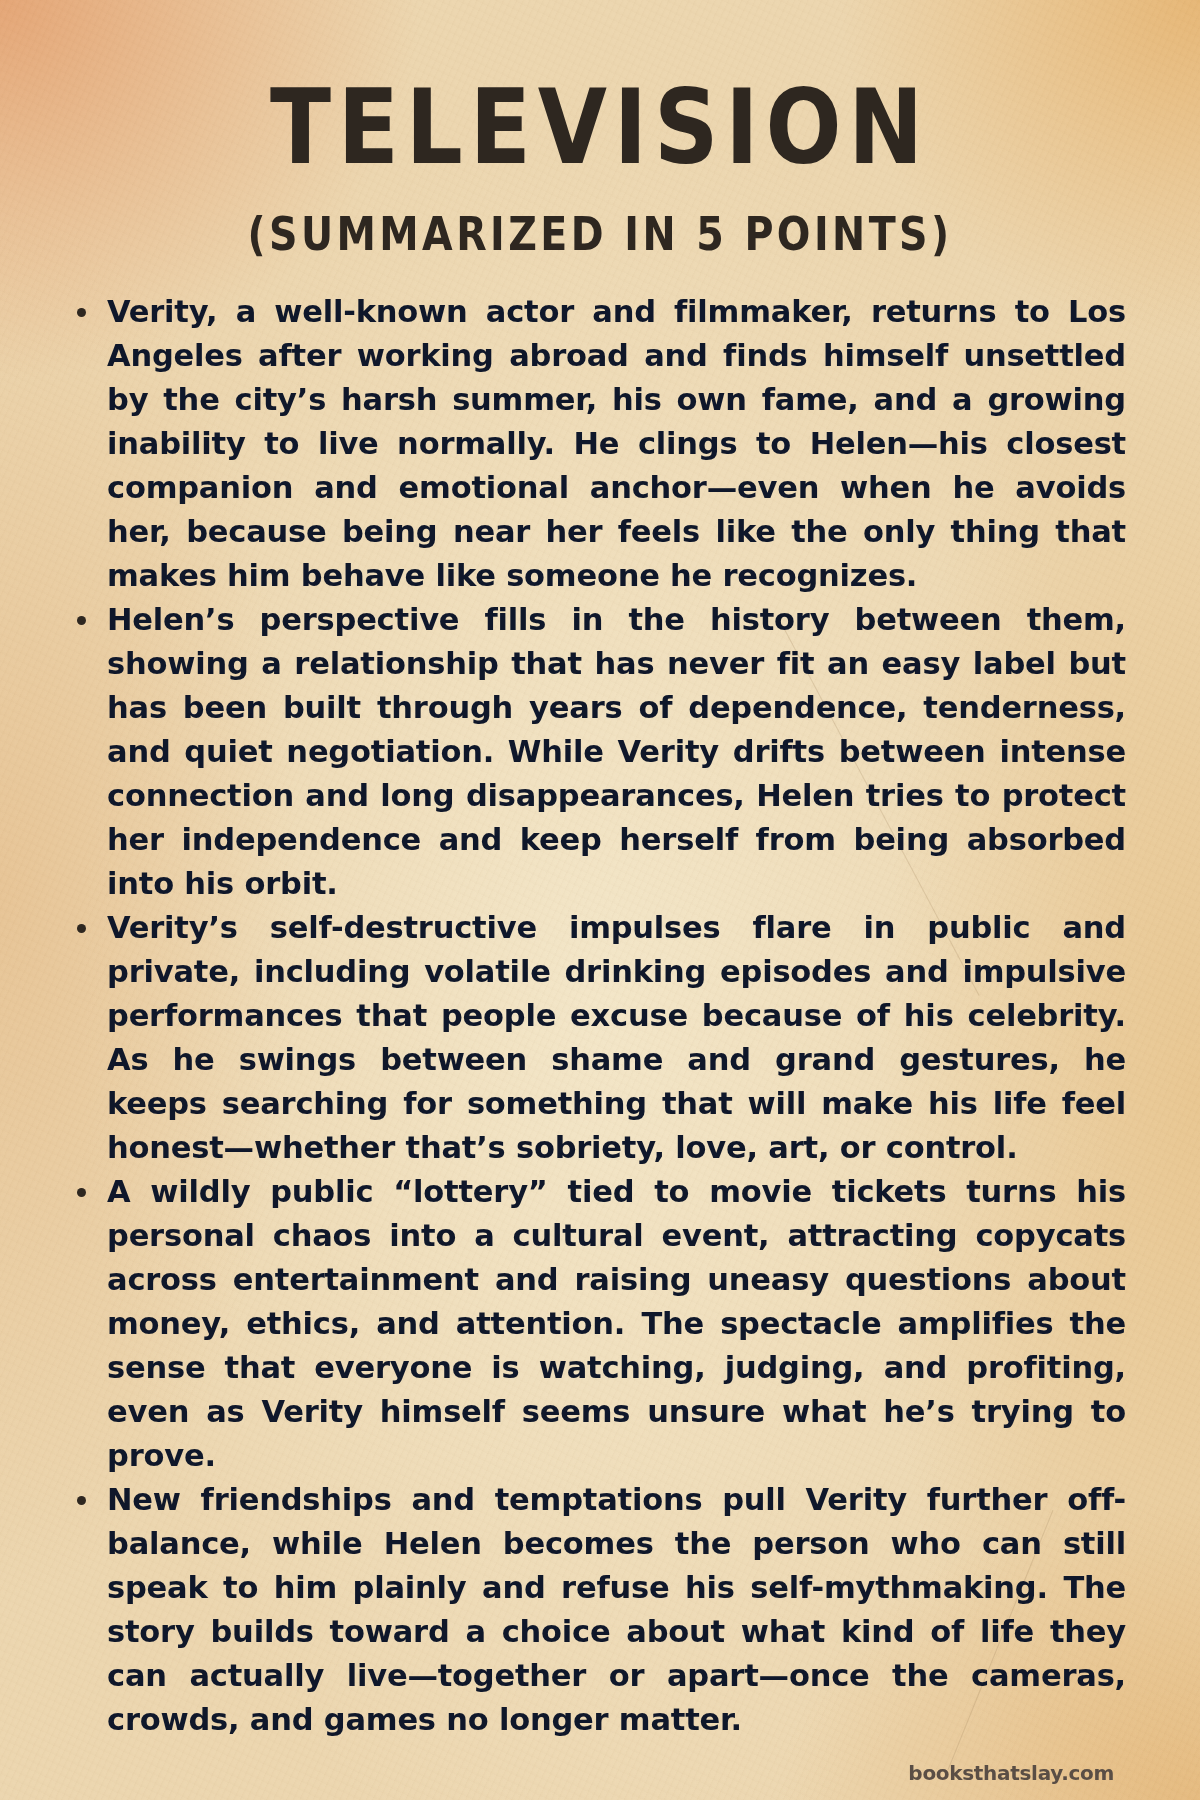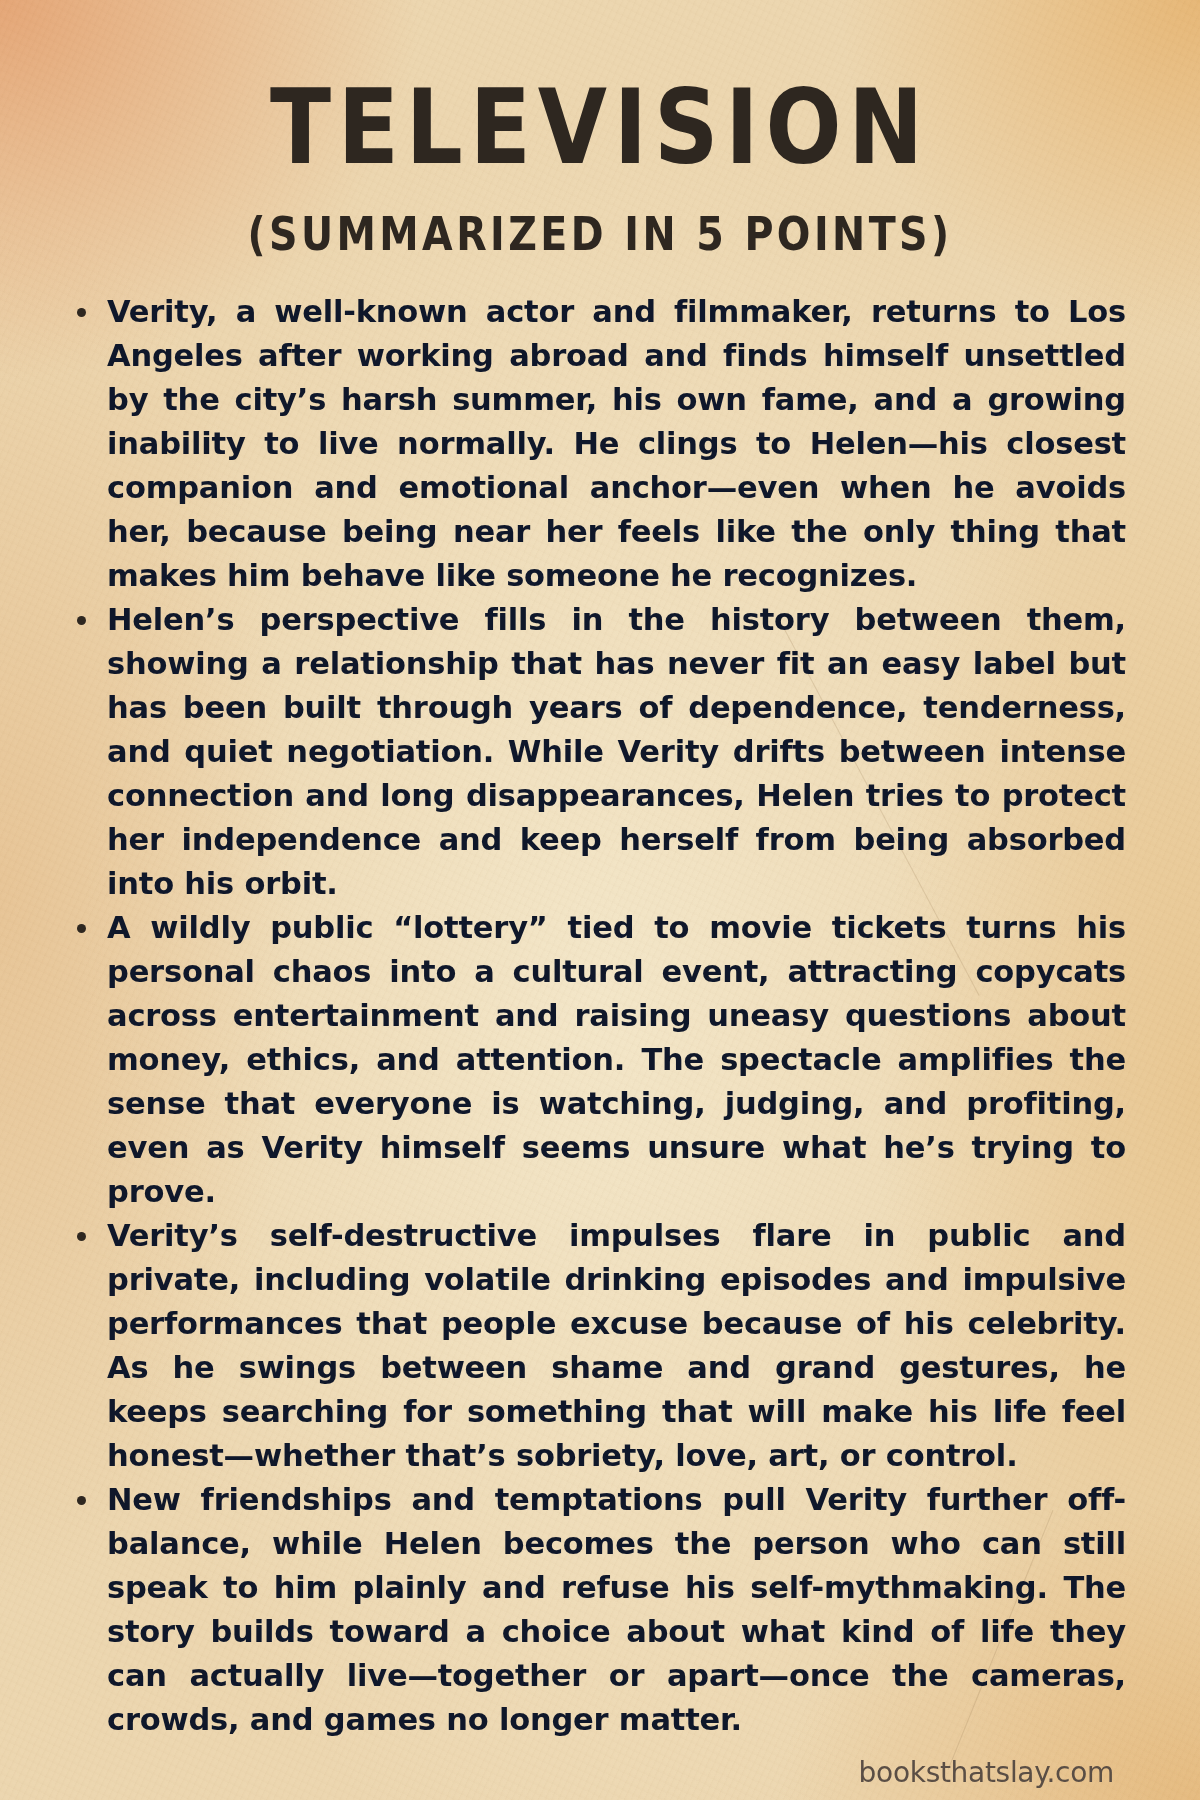--- a/index.html
+++ b/index.html
@@ -95,22 +95,22 @@
       width: 9px;
       height: 9px;
       border-radius: 50%;
       background: #2e2720;
     }
     .watermark {
       position: absolute;
       right: 86px;
       top: 1757px;
       font-family: "DejaVu Sans", sans-serif;
-      font-weight: normal;
-      font-size: 28px;
+      font-weight: bold;
+      font-size: 20px;
       line-height: 32px;
       color: #5a4e45;
       letter-spacing: -0.3px;
     }
   </style>
 </head>
 <body>
 
 <div class="grain"></div>
 <div class="crease" style="left:880px; top:600px; height:420px; transform:rotate(-28deg);"></div>
@@ -124,25 +124,25 @@
     <li class="point">
       <span class="bullet"></span>
       <span>Verity, a well-known actor and filmmaker, returns to Los Angeles after working abroad and finds himself unsettled by the city’s harsh summer, his own fame, and a growing inability to live normally. He clings to Helen—his closest companion and emotional anchor—even when he avoids her, because being near her feels like the only thing that makes him behave like someone he recognizes.</span>
     </li>
     <li class="point">
       <span class="bullet"></span>
       <span>Helen’s perspective fills in the history between them, showing a relationship that has never fit an easy label but has been built through years of dependence, tenderness, and quiet negotiation. While Verity drifts between intense connection and long disappearances, Helen tries to protect her independence and keep herself from being absorbed into his orbit.</span>
     </li>
     <li class="point">
       <span class="bullet"></span>
-      <span>A wildly public “lottery” tied to movie tickets turns his personal chaos into a cultural event, attracting copycats across entertainment and raising uneasy questions about money, ethics, and attention. The spectacle amplifies the sense that everyone is watching, judging, and profiting, even as Verity himself seems unsure what he’s trying to prove.</span>
+      <span>Verity’s self-destructive impulses flare in public and private, including volatile drinking episodes and impulsive performances that people excuse because of his celebrity. As he swings between shame and grand gestures, he keeps searching for something that will make his life feel honest—whether that’s sobriety, love, art, or control.</span>
     </li>
     <li class="point">
       <span class="bullet"></span>
-      <span>Verity’s self-destructive impulses flare in public and private, including volatile drinking episodes and impulsive performances that people excuse because of his celebrity. As he swings between shame and grand gestures, he keeps searching for something that will make his life feel honest—whether that’s sobriety, love, art, or control.</span>
+      <span>A wildly public “lottery” tied to movie tickets turns his personal chaos into a cultural event, attracting copycats across entertainment and raising uneasy questions about money, ethics, and attention. The spectacle amplifies the sense that everyone is watching, judging, and profiting, even as Verity himself seems unsure what he’s trying to prove.</span>
     </li>
     <li class="point">
       <span class="bullet"></span>
       <span>New friendships and temptations pull Verity further off-balance, while Helen becomes the person who can still speak to him plainly and refuse his self-mythmaking. The story builds toward a choice about what kind of life they can actually live—together or apart—once the cameras, crowds, and games no longer matter.</span>
     </li>
   </ul>
 
   <div class="watermark">booksthatslay.com</div>
 </div>
 

